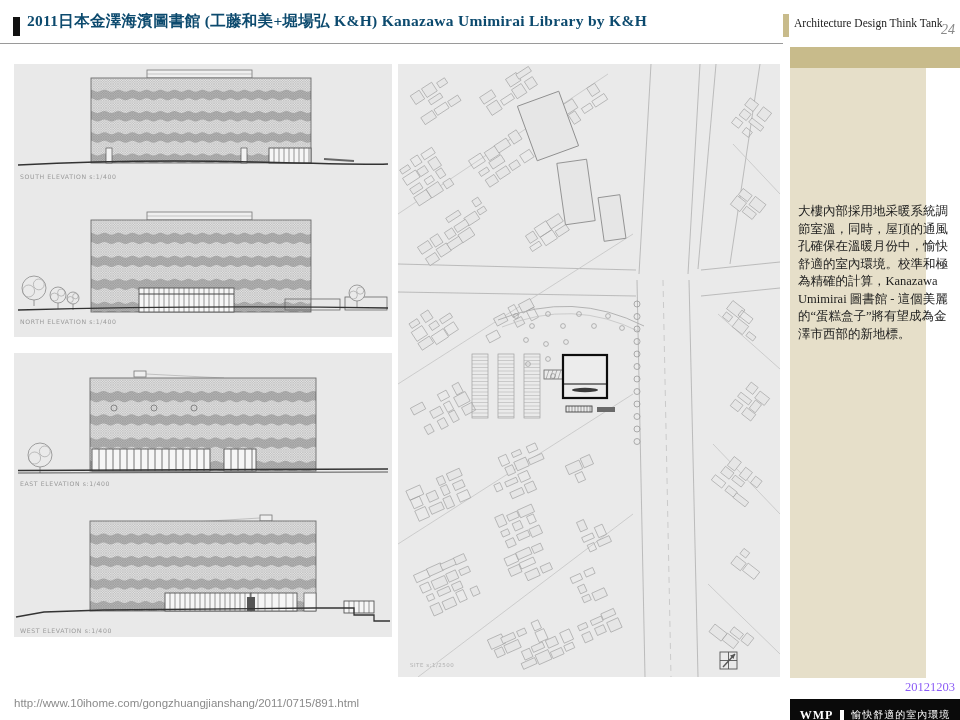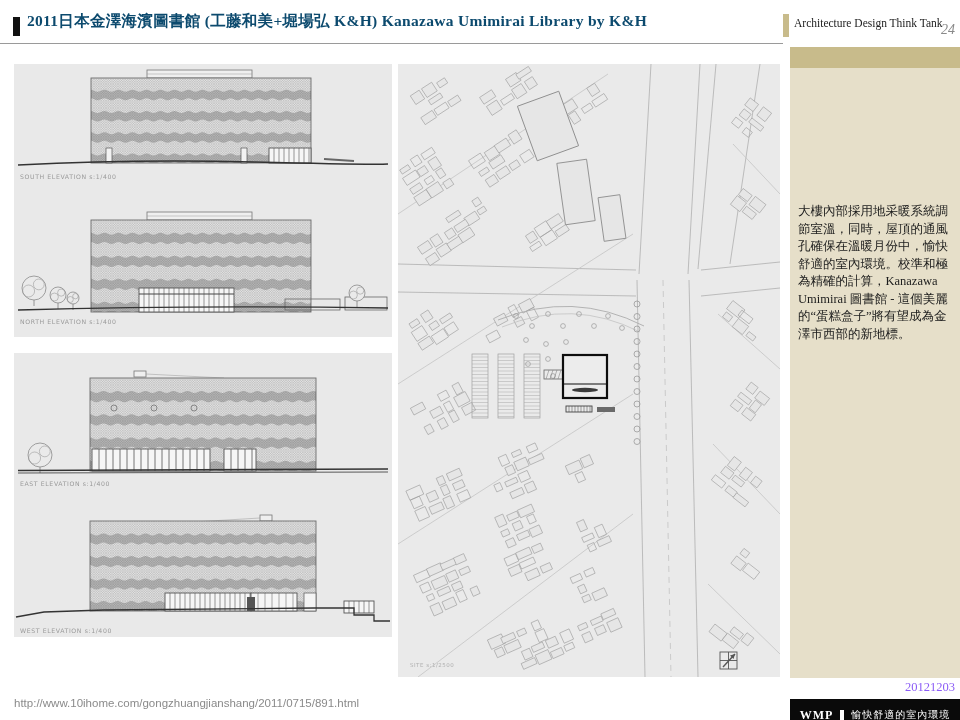--- a/index.html
+++ b/index.html
@@ -11,21 +11,21 @@
   .hdr-bar{position:absolute;left:13px;top:17px;width:7px;height:19px;background:#111;}
   .hdr-title{
     position:absolute;left:27px;top:11px;width:750px;
     font-size:15.5px;font-weight:bold;color:#0c4a6e;letter-spacing:.3px;white-space:nowrap;
   }
   .hdr-rule{position:absolute;left:0;top:43px;width:783px;height:1px;background:#9a9a9a;}
   .brand-bar{position:absolute;left:783px;top:14px;width:6px;height:23px;background:#c8bb8b;}
   .brand-text{position:absolute;left:794px;top:17px;font-size:11.5px;color:#222;white-space:nowrap;}
   .brand-page{position:absolute;left:941px;top:14px;font-size:14px;font-style:italic;color:#8a8a8a;margin-top:8px;}
   
-  .sidebar{position:absolute;left:790px;top:47px;width:170px;height:631px;background:#e6dfc9;}
+  .sidebar{position:absolute;left:790px;top:47px;width:136px;height:631px;background:#e6dfc9;}
   .sidebar-band{position:absolute;left:0;top:0;width:170px;height:21px;background:#c8bb8b;}
   .sidebar-text{
     position:absolute;left:8px;top:156px;width:154px;
     font-size:12.5px;line-height:1.4;color:#1c1c1c;text-align:left;
     font-family:"Liberation Serif", serif;
   }
   
   .panel1{position:absolute;left:14px;top:64px;width:378px;height:273px;background:#e9e9e9;}
   .panel2{position:absolute;left:14px;top:353px;width:378px;height:284px;background:#e9e9e9;}
   .mappanel{position:absolute;left:398px;top:64px;width:382px;height:613px;background:#eaeaea;}

